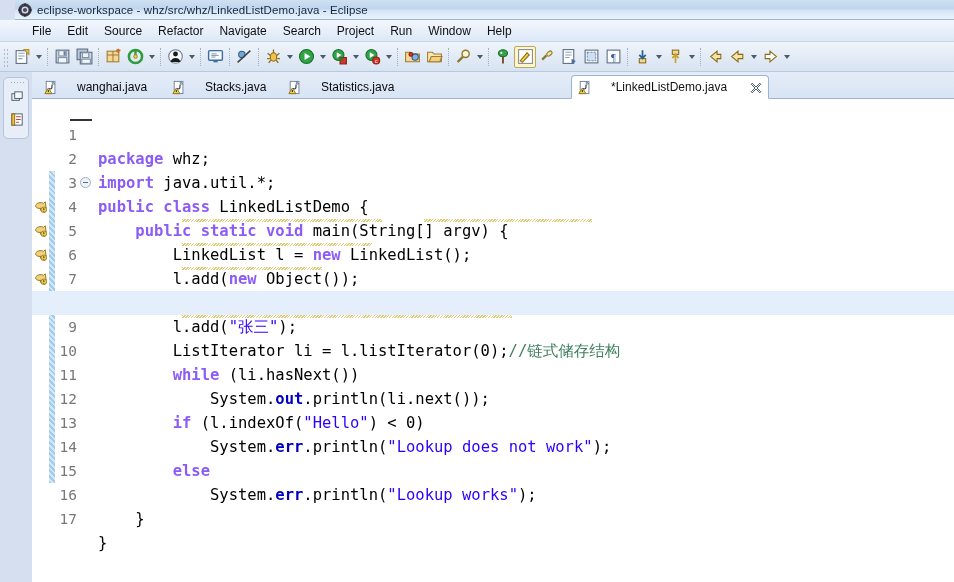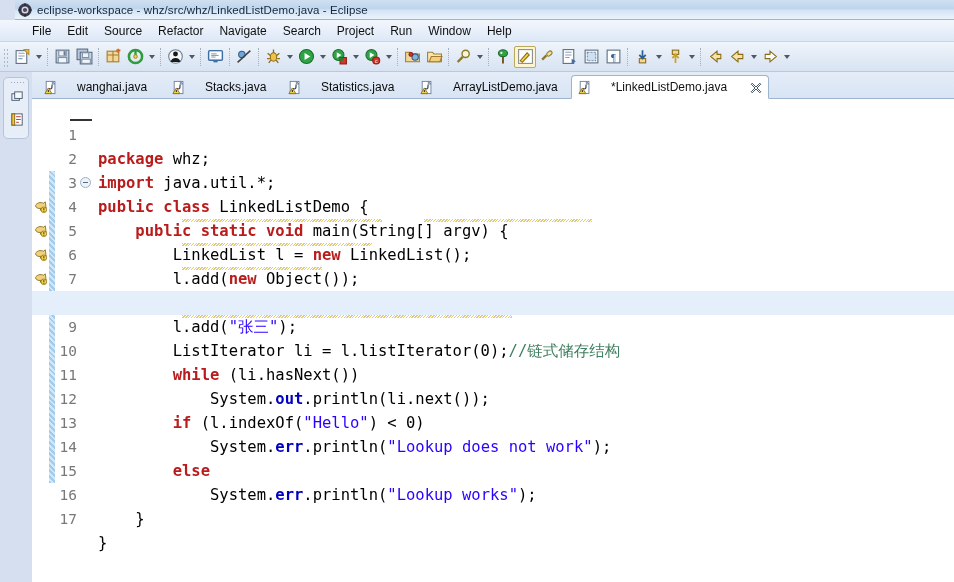--- a/index.html
+++ b/index.html
@@ -155,21 +155,21 @@
   .cline.current { background: #e4effb; }
   .lnum {
     position: absolute; left: 0; width: 45px; text-align: right;
     color: #787878; font-size: 14.5px;
     font-family: "DejaVu Sans Mono", "Liberation Mono", monospace;
   }
   .ctext {
     position: absolute; left: 66px; white-space: pre;
     color: #000000;
   }
-  .kw { color: #b91c1c; font-weight: bold; }
+  .kw { color: #8b5cf6; font-weight: bold; }
   .str { color: #2a00ff; }
   .cmt { color: #3f7f5f; }
   .fld { color: #0000c0; font-weight: bold; }
 
   .line1-underline {
     position: absolute; left: 38px; top: 20px; width: 22px; height: 2px;
     background: #333;
   }
   .fold-minus {
     position: absolute; width: 11px; height: 11px;
@@ -507,30 +507,20 @@
         <svg class="jicon" viewBox="0 0 16 16">
           <rect x="2.5" y="1" width="10" height="14" fill="#fff" stroke="#6b7d94"></rect>
           <path d="M9.5 1 L12.5 4 L9.5 4 Z" fill="#dde6f0" stroke="#6b7d94"></path>
           <path d="M9.2 4.5c0 3.8 0 5.2-1.6 5.2-0.9 0-1.3-0.5-1.3-1.1" stroke="#2a3f5a" stroke-width="1.3" fill="none"></path>
           <path d="M1 15 L5 8.5 L9 15 Z" fill="#f5d34a" stroke="#8a6b14"></path>
           <rect x="4.4" y="11" width="1.2" height="2.2" fill="#2a2a2a"></rect>
         </svg>
         <span>Statistics.java</span>
       </div>
 
-      <div class="tab inactive" style="left:382px;">
-        <svg class="jicon" viewBox="0 0 16 16">
-          <rect x="2.5" y="1" width="10" height="14" fill="#fff" stroke="#6b7d94"></rect>
-          <path d="M9.5 1 L12.5 4 L9.5 4 Z" fill="#dde6f0" stroke="#6b7d94"></path>
-          <path d="M9.2 4.5c0 3.8 0 5.2-1.6 5.2-0.9 0-1.3-0.5-1.3-1.1" stroke="#2a3f5a" stroke-width="1.3" fill="none"></path>
-          <path d="M1 15 L5 8.5 L9 15 Z" fill="#f5d34a" stroke="#8a6b14"></path>
-          <rect x="4.4" y="11" width="1.2" height="2.2" fill="#2a2a2a"></rect>
-        </svg>
-        <span>ArrayListDemo.java</span>
-      </div>
 
       <div class="tab active" style="left:539px;">
         <svg class="jicon" viewBox="0 0 16 16">
           <rect x="2.5" y="1" width="10" height="14" fill="#fff" stroke="#6b7d94"></rect>
           <path d="M9.5 1 L12.5 4 L9.5 4 Z" fill="#dde6f0" stroke="#6b7d94"></path>
           <path d="M9.2 4.5c0 3.8 0 5.2-1.6 5.2-0.9 0-1.3-0.5-1.3-1.1" stroke="#2a3f5a" stroke-width="1.3" fill="none"></path>
           <path d="M1 15 L5 8.5 L9 15 Z" fill="#f5d34a" stroke="#8a6b14"></path>
           <rect x="4.4" y="11" width="1.2" height="2.2" fill="#2a2a2a"></rect>
         </svg>
         <span>*LinkedListDemo.java</span>

